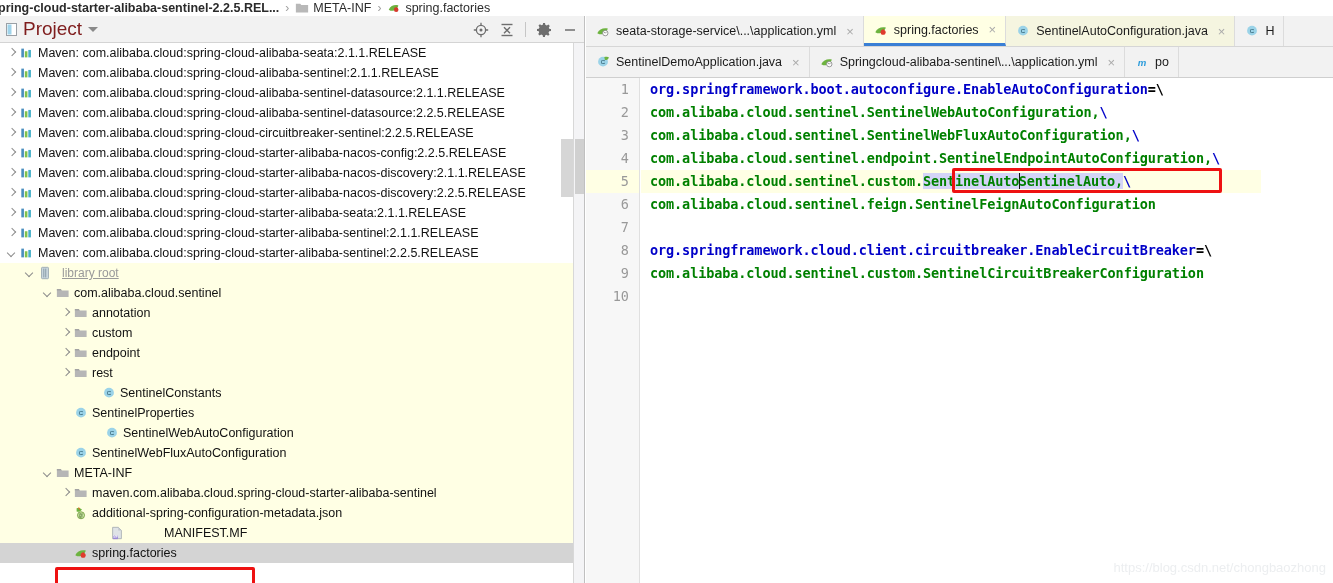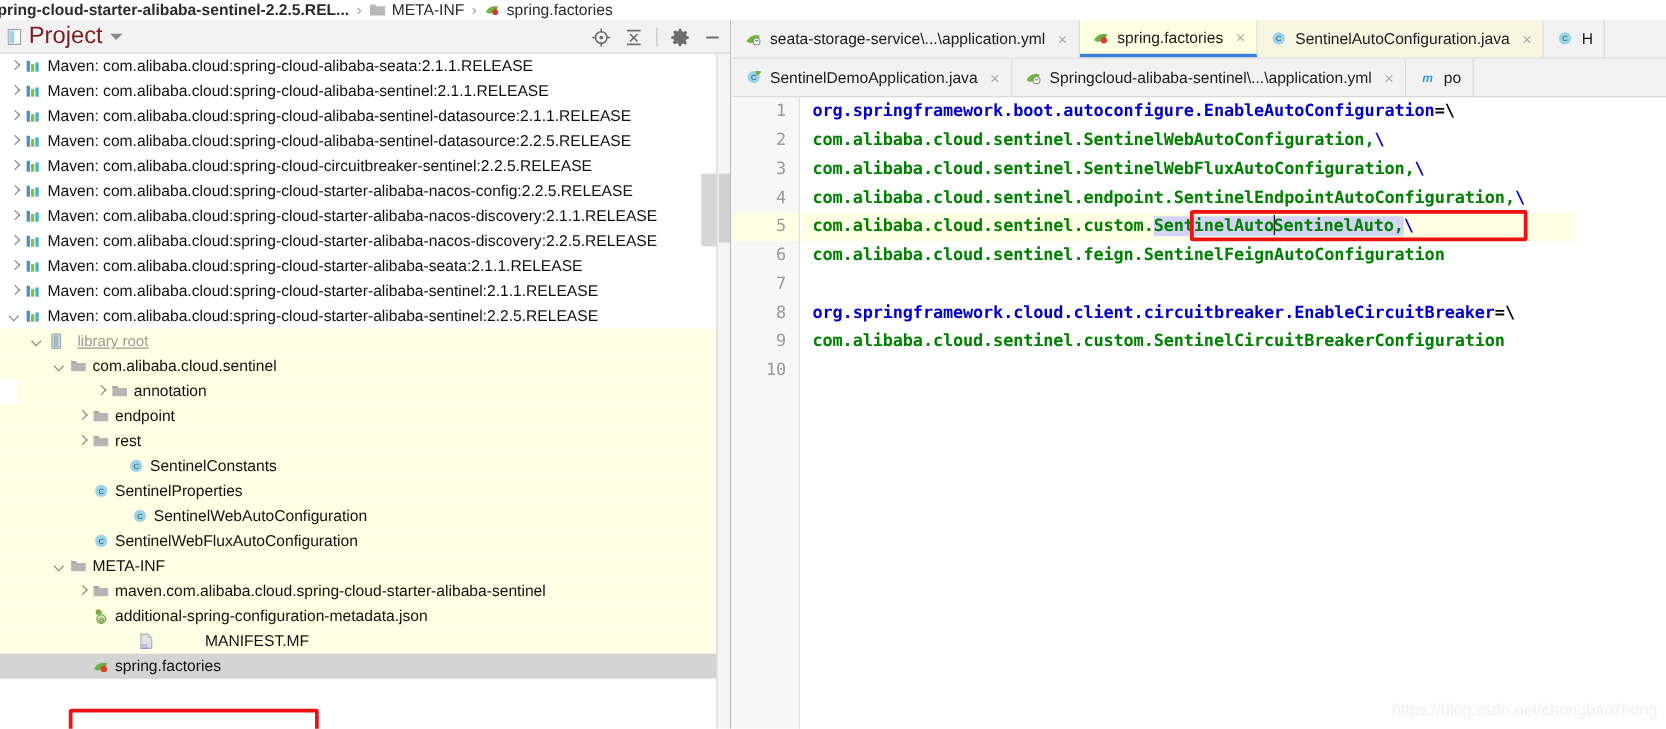--- a/index.html
+++ b/index.html
@@ -397,27 +397,35 @@
           <span class="tree-sub">library root</span>
         </div>
         <div class="tree-row hl" style="padding-left: 42px;">
           <span class="arrow down"></span>
           <svg viewBox="0 0 16 16" class="icn">
             <path d="M1 3.5h4.4L6.6 5H14.4v7.5H1z" fill="#b6b6b6"></path>
             <path d="M1 3.5h4.4L6.6 5H1z" fill="#a3a3a3"></path>
           </svg>
           <span class="tree-label">com.alibaba.cloud.sentinel</span>
         </div>
-        <div class="tree-row hl" style="padding-left: 60px; margin-left: 15px;">
+        <div class="tree-row hl" style="padding-left: 60px;">
           <span class="arrow right"></span>
           <svg viewBox="0 0 16 16" class="icn">
             <path d="M1 3.5h4.4L6.6 5H14.4v7.5H1z" fill="#b6b6b6"></path>
             <path d="M1 3.5h4.4L6.6 5H1z" fill="#a3a3a3"></path>
           </svg>
           <span class="tree-label">annotation</span>
+        </div>
+        <div class="tree-row hl" style="padding-left: 60px;">
+          <span class="arrow right"></span>
+          <svg viewBox="0 0 16 16" class="icn">
+            <path d="M1 3.5h4.4L6.6 5H14.4v7.5H1z" fill="#b6b6b6"></path>
+            <path d="M1 3.5h4.4L6.6 5H1z" fill="#a3a3a3"></path>
+          </svg>
+          <span class="tree-label">custom</span>
         </div>
         <div class="tree-row hl" style="padding-left: 60px;">
           <span class="arrow right"></span>
           <svg viewBox="0 0 16 16" class="icn">
             <path d="M1 3.5h4.4L6.6 5H14.4v7.5H1z" fill="#b6b6b6"></path>
             <path d="M1 3.5h4.4L6.6 5H1z" fill="#a3a3a3"></path>
           </svg>
           <span class="tree-label">endpoint</span>
         </div>
         <div class="tree-row hl" style="padding-left: 60px;">

